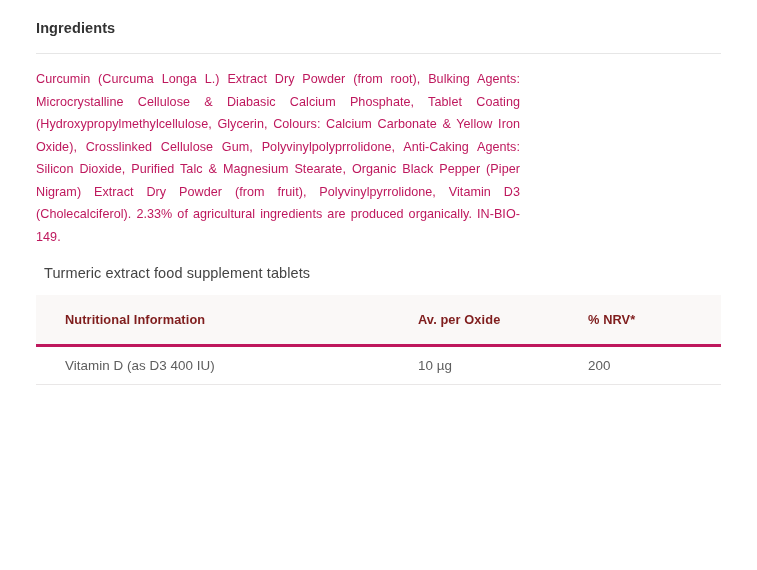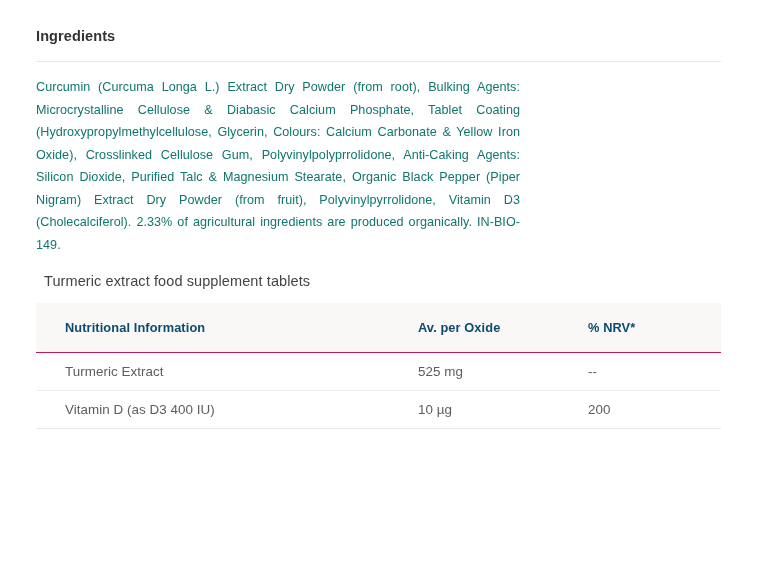--- a/index.html
+++ b/index.html
@@ -12,39 +12,39 @@
     background: #ffffff;
     font-family: "Liberation Sans", sans-serif;
     color: #4a4a4a;
     -webkit-font-smoothing: antialiased;
   }
   .page {
     position: relative;
     width: 757px;
     height: 442px;
     box-sizing: border-box;
-    padding: 8px 36px;
+    padding: 0 36px;
   }
   .section-title {
     font-size: 14.5px;
     font-weight: bold;
     color: #333333;
     margin: 0;
     padding-top: 20px;
     letter-spacing: 0.1px;
   }
   .divider {
     border: 0;
     border-top: 1px solid #e6e6e6;
     margin: 17px 0 0 0;
   }
   .ingredients-body {
     font-size: 12.6px;
     line-height: 22.5px;
-    color: #0f766e;
+    color: #be185d;
     text-align: justify;
     margin: 14px 0 0 0;
     width: 484px;
     letter-spacing: 0.05px;
   }
   .supplement-title {
     font-size: 14.5px;
     font-weight: normal;
     color: #444444;
     margin: 17px 0 0 8px;
@@ -53,25 +53,25 @@
   table.nutrition {
     width: 685px;
     border-collapse: collapse;
     margin-top: 14px;
     font-size: 13px;
     table-layout: fixed;
   }
   table.nutrition thead th {
     background: #faf8f7;
     font-weight: bold;
-    color: #0c4a6e;
+    color: #7f1d1d;
     text-align: left;
     font-size: 12.8px;
     padding: 17px 0 17px 0;
-    border-bottom: 1px solid #be185d;
+    border-bottom: 3px solid #be185d;
     letter-spacing: 0.1px;
   }
   table.nutrition thead th.c0 { padding-left: 29px; }
   table.nutrition tbody td {
     padding: 11px 0 11px 0;
     border-bottom: 1px solid #f0eeee;
     color: #5d5d5d;
     font-size: 13.4px;
     vertical-align: middle;
     letter-spacing: 0.05px;
@@ -106,25 +106,20 @@
     </colgroup>
     <thead>
       <tr>
         <th class="c0">Nutritional Information</th>
         <th>Av. per Oxide</th>
         <th>% NRV*</th>
       </tr>
     </thead>
     <tbody>
       <tr>
-        <td class="ind0">Turmeric Extract</td>
-        <td>525 mg</td>
-        <td>--</td>
-      </tr>
-      <tr>
         <td class="ind0">Vitamin D (as D3 400 IU)</td>
         <td>10 µg</td>
         <td>200</td>
       </tr>
     </tbody>
   </table>
 
 </div>
 
 </body></html>

